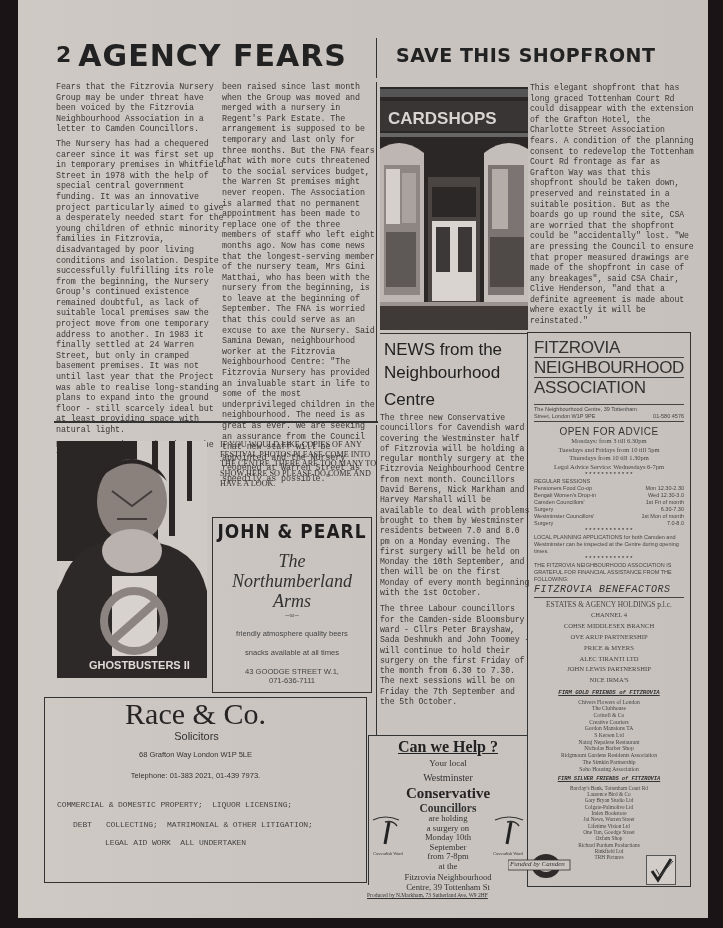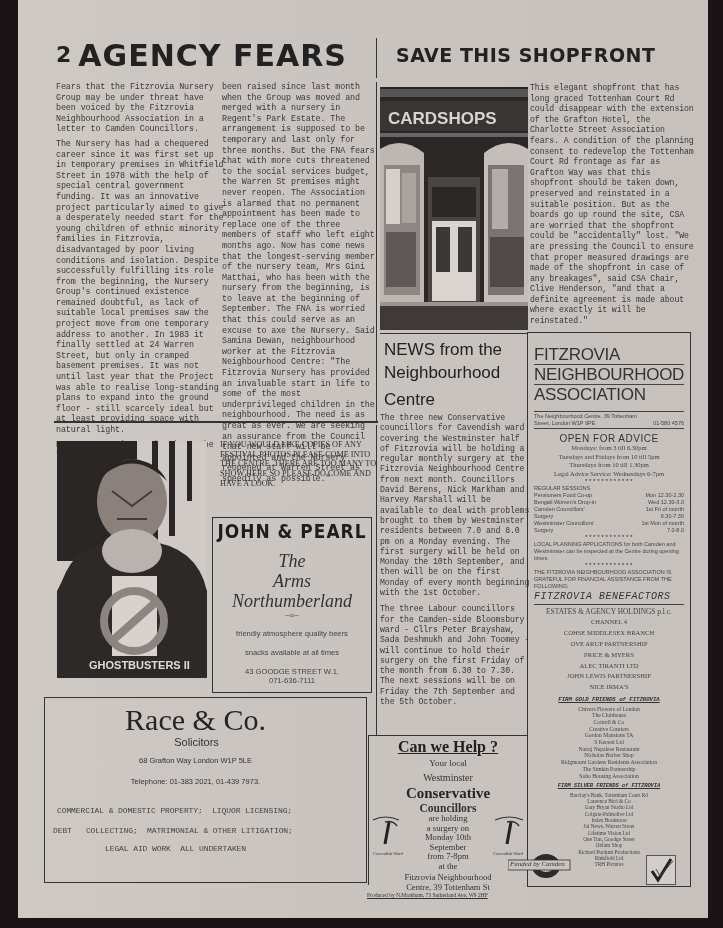--- a/index.html
+++ b/index.html
@@ -138,37 +138,37 @@
       <circle cx="77" cy="180" r="30" fill="none" stroke="#8c8481" stroke-width="8"></circle>
       <line x1="55" y1="200" x2="100" y2="160" stroke="#8c8481" stroke-width="8"></line>
       <text x="32" y="228" font-family="Liberation Sans, sans-serif" font-weight="bold" font-size="11" fill="#e0dbd8">GHOSTBUSTERS II</text>
     </svg>
   </div>
 
   <div class="box" id="jp-box" style="left:194px;">
     <div class="center" style="font-family:'DejaVu Sans',sans-serif; font-weight:bold; font-size:17px; letter-spacing:1px; color:#1f1d1d; margin-top:3px; transform:scaleY(1.15);">JOHN &amp; PEARL</div>
     <div class="center serif" style="font-style:italic; color:#333; margin-top:10px; line-height:20px;">
       <div style="font-size:18px;">The</div>
+      <div style="font-size:18px;">Northumberland</div>
       <div style="font-size:18px;">Arms</div>
-      <div style="font-size:18px;">Northumberland</div>
     </div>
     <div class="center" style="font-size:8px; color:#555; line-height:10px;">~∞~</div>
     <div class="center sans" style="font-size:7.6px; color:#444; margin-top:8px;">friendly atmosphere quality beers</div>
     <div class="center sans" style="font-size:7.6px; color:#444; margin-top:10px;">snacks available at all times</div>
     <div class="center sans" style="font-size:7.6px; color:#444; margin-top:10px;">43 GOODGE STREET W.1,</div>
     <div class="center sans" style="font-size:7.6px; color:#444;">071-636-7111</div>
   </div>
 
   <div class="box" id="race-box" style="left:26px;">
-    <div class="serif center" style="font-size:30px; color:#262424; margin-top:6px; margin-left:-20px; line-height:32px;">Race &amp; Co.</div>
+    <div class="serif center" style="font-size:30px; color:#262424; margin-left:-20px; line-height:32px;">Race &amp; Co.</div>
     <div class="sans center" style="font-size:11px; color:#333; margin-left:-18px;">Solicitors</div>
     <div class="sans center" style="font-size:7.5px; color:#333; margin-top:8px; margin-left:-20px;">68 Grafton Way London W1P 5LE</div>
     <div class="sans center" style="font-size:7.5px; color:#333; margin-top:12px; margin-left:-20px;">Telephone: 01-383 2021, 01-439 7973.</div>
     <div class="mono" style="font-size:8px; color:#444; margin:20px 0 0 12px; white-space:pre;">COMMERCIAL &amp; DOMESTIC PROPERTY;  LIQUOR LICENSING;</div>
-    <div class="mono" style="font-size:8px; color:#444; margin:9px 0 0 8px; white-space:pre;">DEBT   COLLECTING;  MATRIMONIAL &amp; OTHER LITIGATION;</div>
+    <div class="mono" style="font-size:8px; color:#444; margin:9px 0 0 28px; white-space:pre;">DEBT   COLLECTING;  MATRIMONIAL &amp; OTHER LITIGATION;</div>
     <div class="mono" style="font-size:8px; color:#444; margin:8px 0 0 60px; white-space:pre;">LEGAL AID WORK  ALL UNDERTAKEN</div>
   </div>
 
   <div class="box" id="cons-box" style="left:350px; border-bottom:none;">
     <div class="serif center" style="font-size:16px; font-weight:bold; text-decoration:underline; color:#222; margin-top:2px;">Can we Help ?</div>
     <div class="serif center" style="font-size:9px; color:#333; margin-top:2px;">Your local</div>
     <div class="serif center" style="font-size:10px; color:#333; margin-top:4px;">Westminster</div>
     <div class="serif center" style="font-size:15px; font-weight:bold; color:#262424; margin-top:2px;">Conservative</div>
     <div class="serif center" style="font-size:11.5px; font-weight:bold; color:#333;">Councillors</div>
     <div style="display:flex; justify-content:space-between; align-items:flex-start;">
@@ -197,21 +197,21 @@
         <div class="serif" style="font-size:4.5px; color:#333;">Cavendish Ward</div>
       </div>
     </div>
     <div class="serif center" style="font-size:8.6px; line-height:9.5px; color:#333; margin-top:2px;">
       <div>Fitzrovia Neighbourhood</div>
       <div>Centre, 39 Tottenham St</div>
     </div>
     <div class="serif" style="font-size:5.5px; color:#333; text-decoration:underline; white-space:nowrap; margin-left:-2px;">Produced by N.Markham, 73 Sutherland Ave, W9 2HF</div>
   </div>
 
-  <div class="box" id="fna-box" style="left:509px; padding:13px 6px 0 6px;">
+  <div class="box" id="fna-box" style="left:509px; padding:6px 6px 0 6px;">
     <div>
       <div class="fna-logo">FITZROVIA</div>
       <div class="fna-rule"></div>
       <div class="fna-logo">NEIGHBOURHOOD</div>
       <div class="fna-rule"></div>
       <div class="fna-logo">ASSOCIATION</div>
     </div>
     <div class="fna-rule" style="margin-top:8px;"></div>
     <div class="sans tiny" style="color:#444;">
       <div>The Neighbourhood Centre, 39 Tottenham</div>

